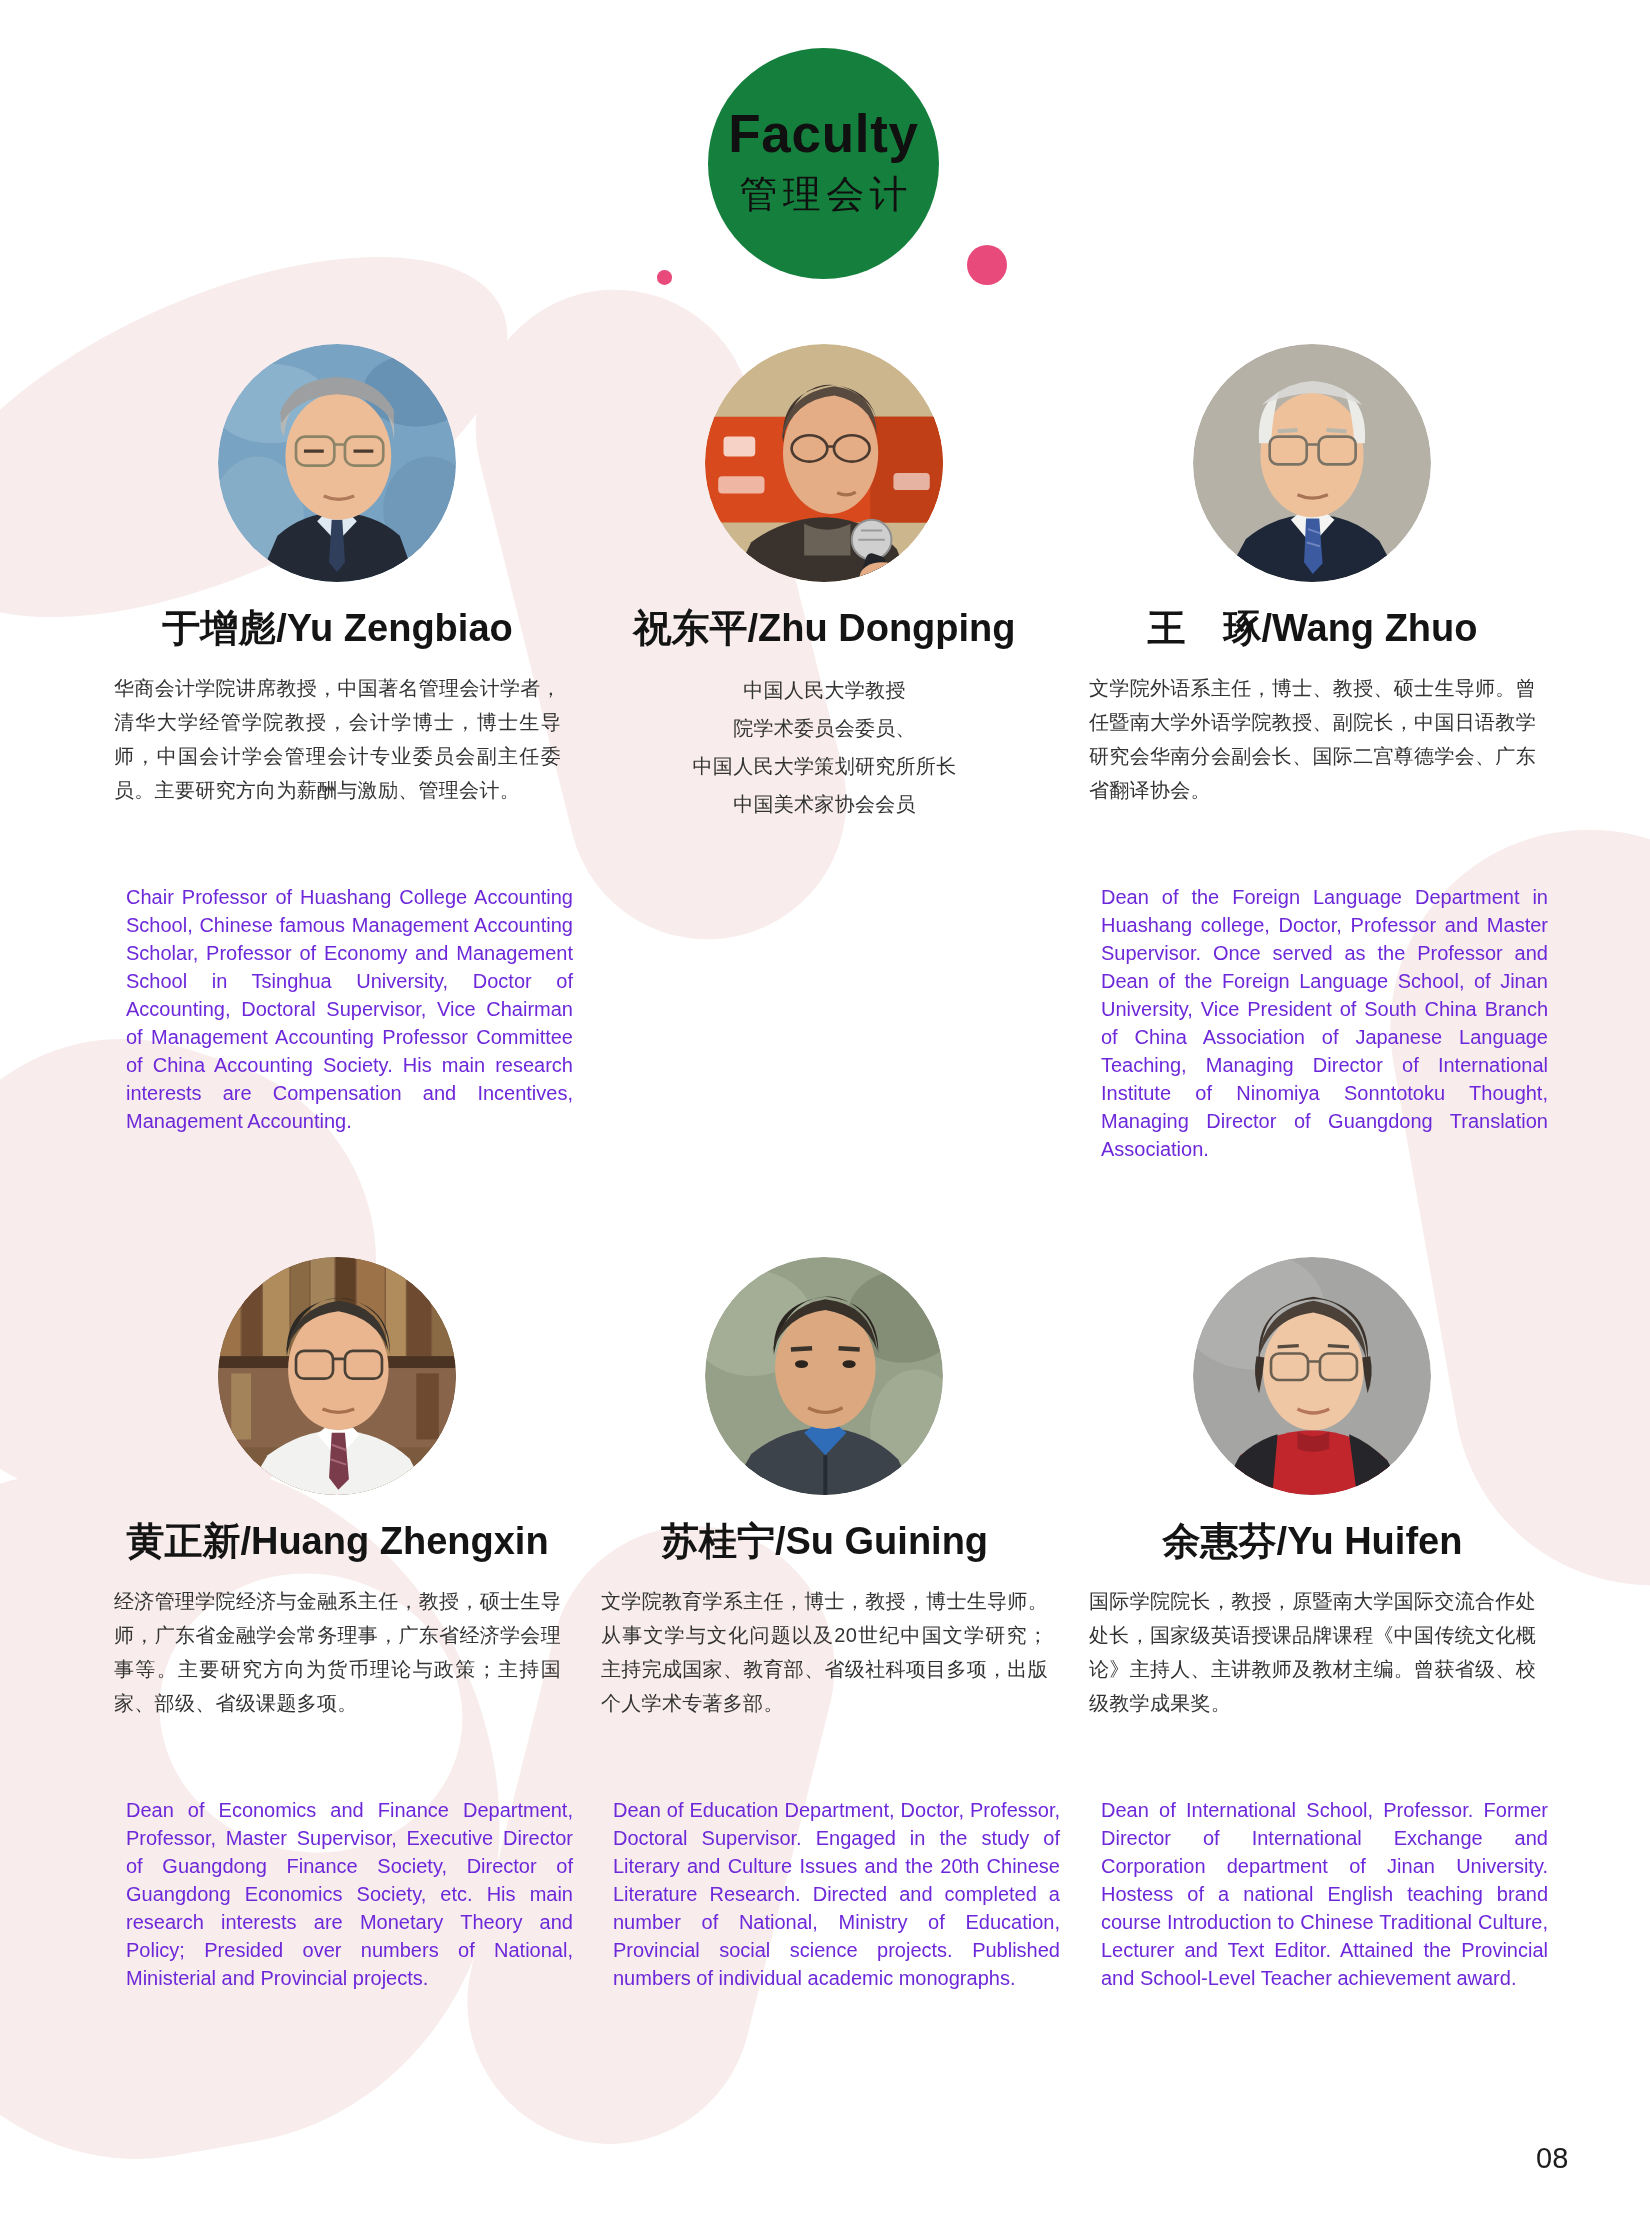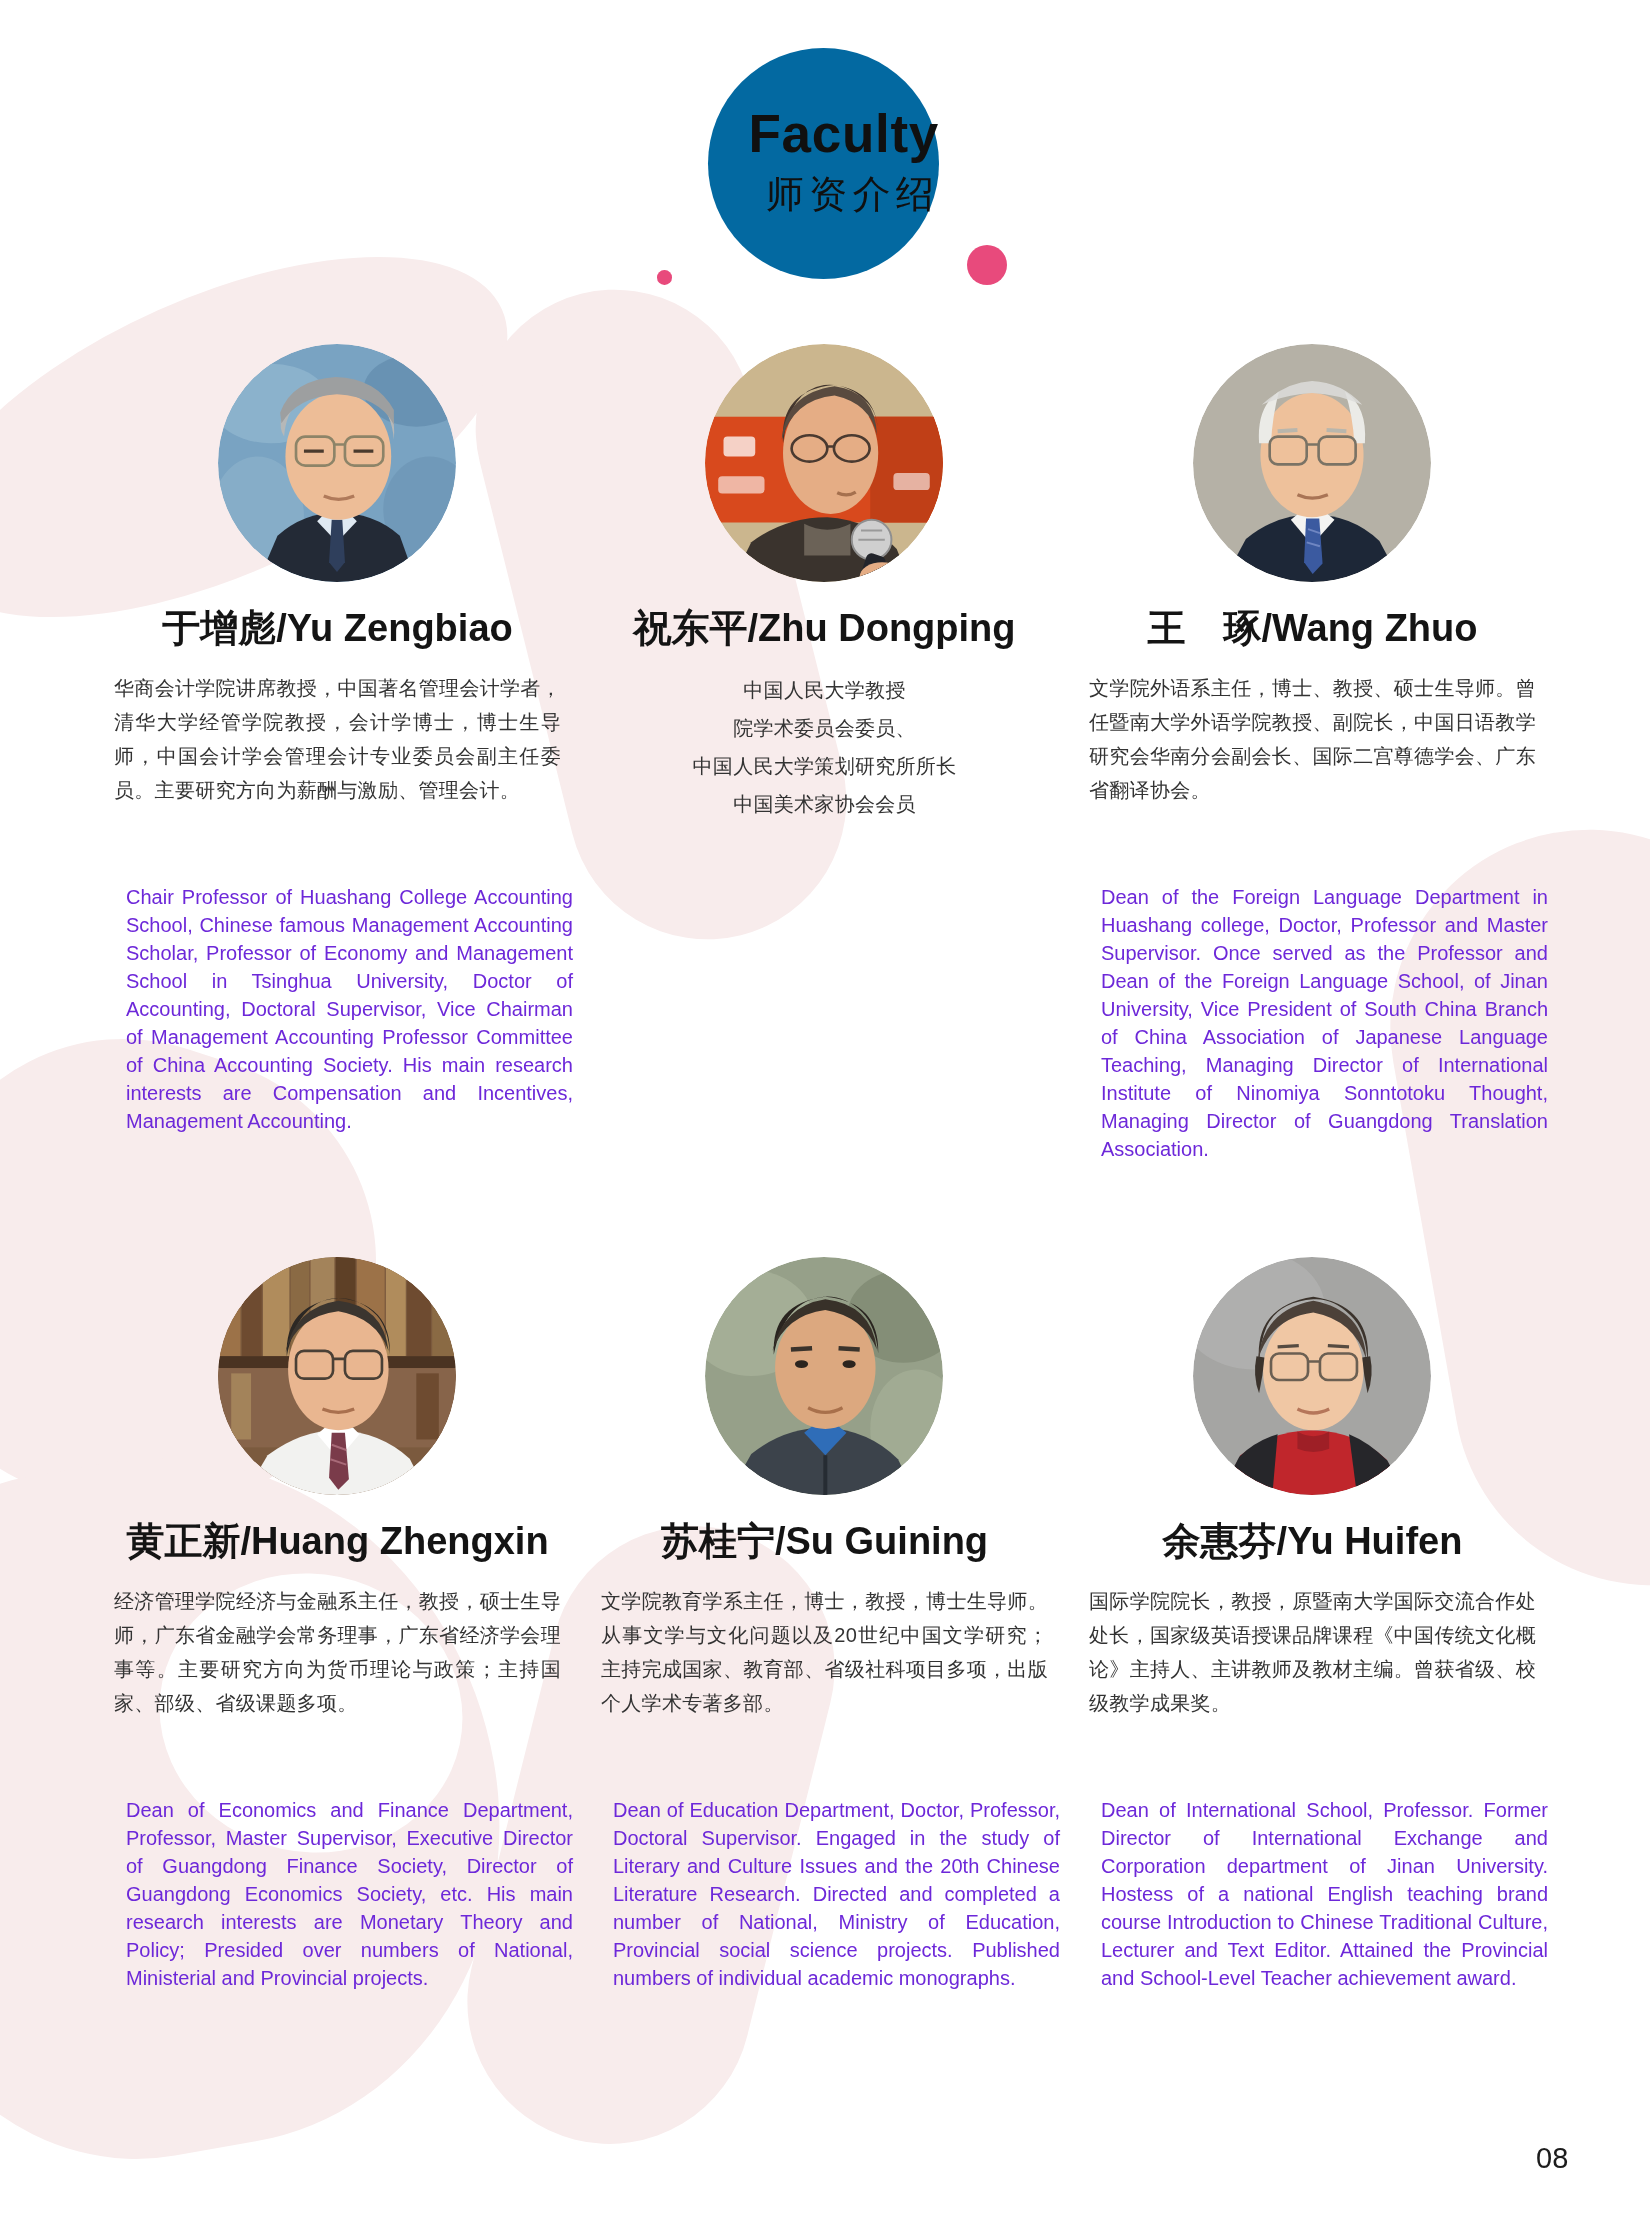--- a/index.html
+++ b/index.html
@@ -13,22 +13,22 @@
   .blob-g     { left:522px;  top:284px;  width:278px;  height:661px; border-radius:139px; transform:rotate(-14deg); }
   .blob-lmid  { left:-93px; top:1045px; width:463px;  height:463px;  border-radius:45%;  transform:rotate(18deg); }
   .blob-lbot  { left:-132px; top:1455px; width:628px;  height:694px; border-radius:40% 60% 55% 45%; transform:rotate(-10deg); }
   .blob-hole  { left:159px;  top:1574px; width:304px;  height:278px;  border-radius:50%; background:#ffffff; transform:rotate(12deg); }
   .blob-c     { left:509px;  top:1521px; width:284px;  height:628px;  border-radius:142px; transform:rotate(14deg); }
   .blob-right { left:1422px; top:827px; width:397px;  height:761px; border-radius:198px; transform:rotate(-10deg); }
 
   
   .header-circle {
     position:absolute; left:708px; top:48px; width:231px; height:231px;
-    border-radius:50%; background:#0369a1;
-    display:flex; flex-direction:column; align-items:flex-end; justify-content:center;
+    border-radius:50%; background:#15803d;
+    display:flex; flex-direction:column; align-items:center; justify-content:center;
   }
   .header-title-en { font-size:53px; font-weight:600; color:#101010; line-height:1.02; letter-spacing:0.7px; }
   .header-title-zh { font-size:38px; font-weight:500; color:#101010; letter-spacing:5.3px; margin-top:8px; text-indent:5.3px; }
   .dot { position:absolute; border-radius:50%; background:#E84A7C; }
   .dot-large { left:967px; top:245px; width:40px; height:40px; }
   .dot-small { left:657px;  top:270px; width:14.6px; height:14.6px; }
 
   
   .card { position:absolute; width:447px; height:880px; }
   .row1 { top:344px; }  .row2 { top:1257px; }
@@ -65,21 +65,21 @@
   <div class="blob blob-a"></div>
   <div class="blob blob-g"></div>
   <div class="blob blob-lmid"></div>
   <div class="blob blob-lbot"></div>
   <div class="blob blob-hole"></div>
   <div class="blob blob-c"></div>
   <div class="blob blob-right"></div>
 
   <div class="header-circle">
     <div class="header-title-en">Faculty</div>
-    <div class="header-title-zh">师资介绍</div>
+    <div class="header-title-zh">管理会计</div>
   </div>
   <div class="dot dot-large"></div>
   <div class="dot dot-small"></div>
 
   <div class="card row1 col1">
     <div class="photo">
       <svg width="238" height="238" viewBox="0 0 360 360">
         <defs>
             <clipPath id="c1">
               <circle cx="180" cy="180" r="180"></circle>

